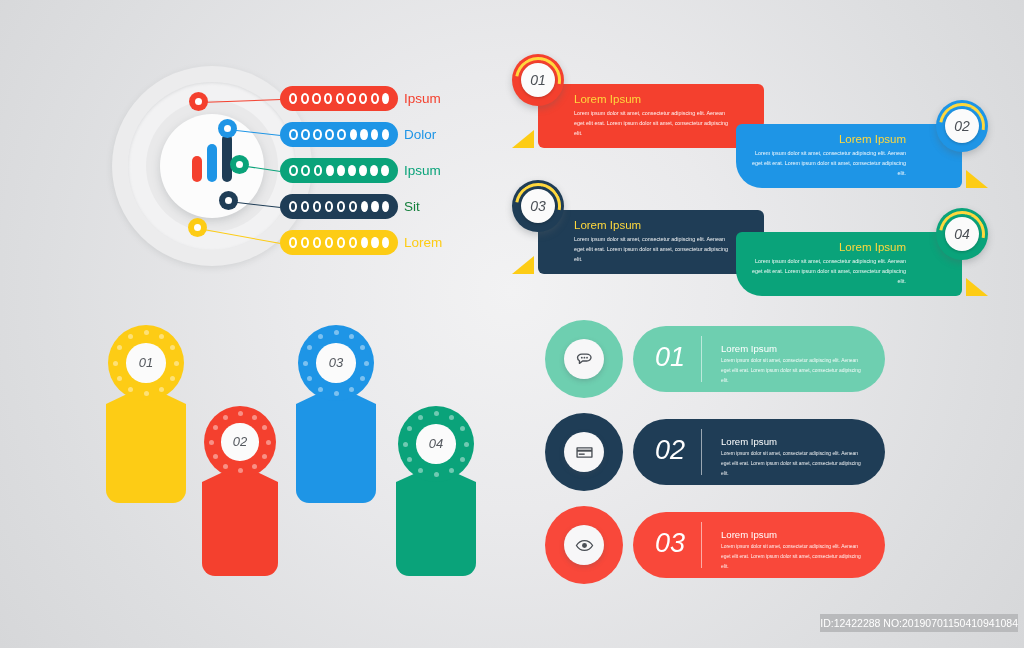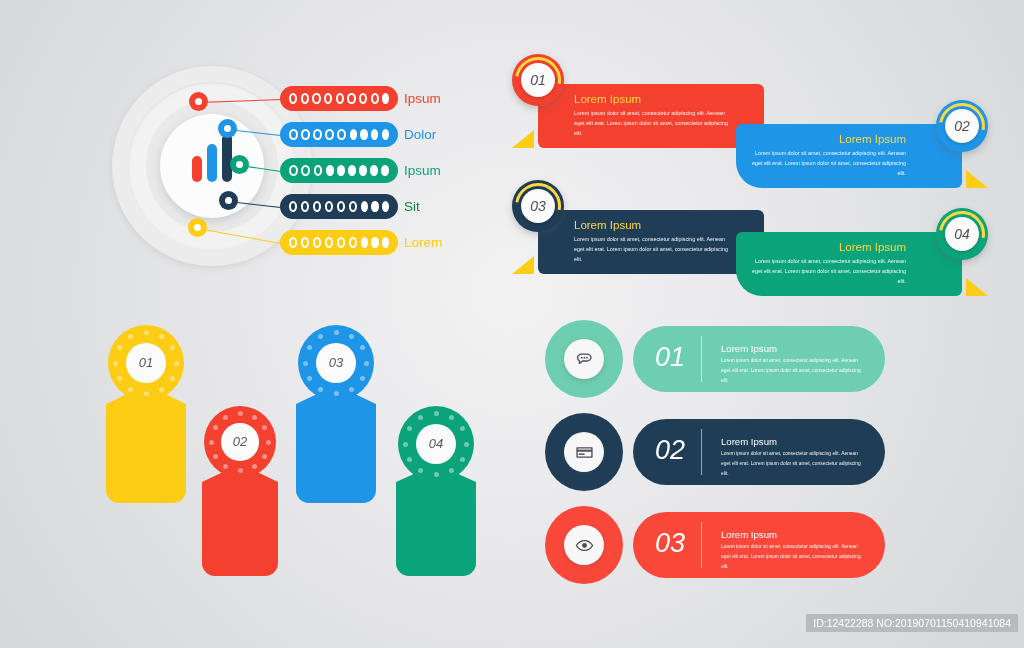--- a/index.html
+++ b/index.html
@@ -79,21 +79,21 @@
   .rw-t{position:absolute;color:#fff;}
   .rw-p{position:absolute;color:rgba(255,255,255,.93);}
 
   
   #wm{left:14px;top:612px;display:flex;align-items:center;gap:7px;}
   #wm-cn{font-size:19px;font-weight:bold;color:#fdfdfd;letter-spacing:1px;
     font-family:"DejaVu Sans",sans-serif;text-shadow:0 1px 1px rgba(160,160,165,.6);}
   #wm-url{font-size:15px;font-style:italic;font-weight:bold;color:#fafafa;
     text-shadow:0 1px 1px rgba(160,160,165,.6);}
   #idbox{right:6px;top:614px;background:#b9babc;color:#fff;font-size:10.5px;
-    padding:3px 7px;white-space:nowrap;}
+    padding:3px 0;white-space:nowrap;}
 </style>
 </head>
 <body>
 
 <div class="stage">
 
   <div class="abs" id="sec-circle">
     <div class="ring ring-outer"></div>
     <div class="ring ring-mid"></div>
     <div class="ring ring-in"></div>

